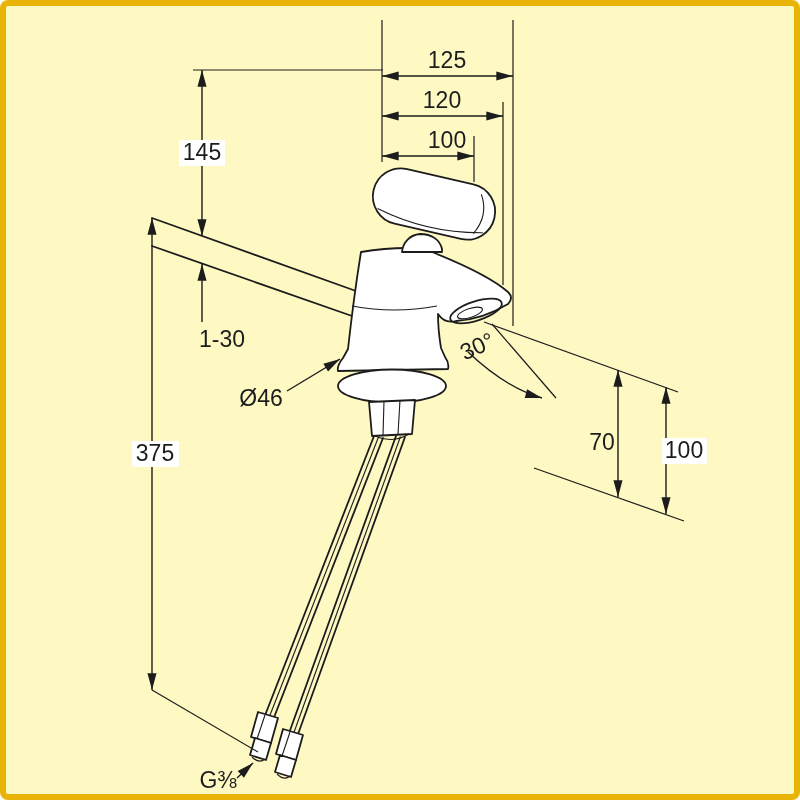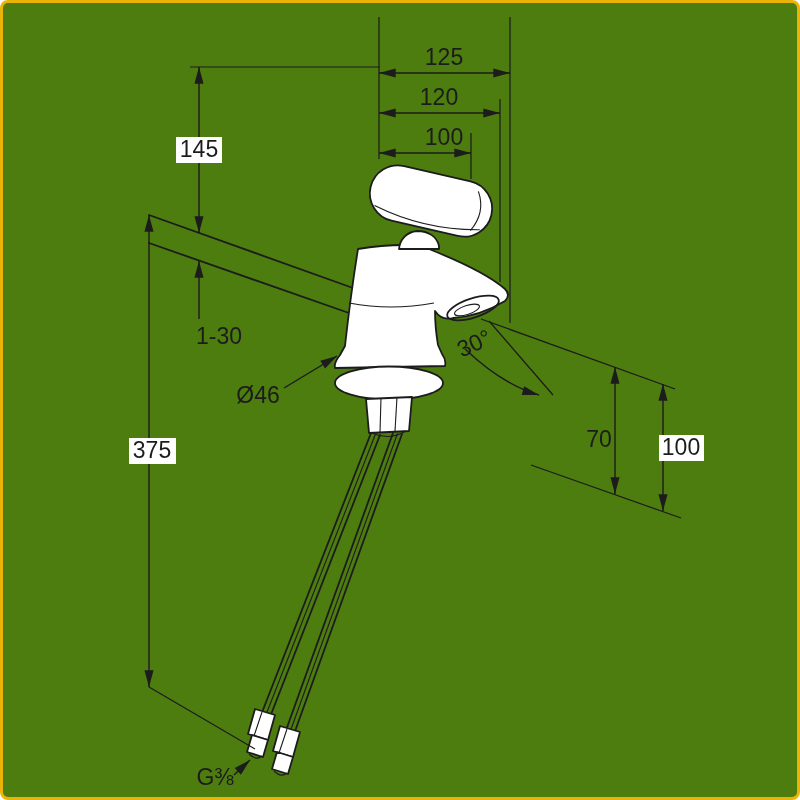--- a/index.html
+++ b/index.html
@@ -1,22 +1,22 @@
 <!DOCTYPE html>
 <html><head>
 <meta charset="utf-8">
 <style>
   html,body{margin:0;padding:0;background:#fff;}
   .frame{
     position:relative;
     width:800px;height:800px;
     box-sizing:border-box;
-    border:3px solid #eab308;
+    border:6px solid #eab308;
     border-radius:8px;
-    background:#4d7c0f;
+    background:#fef9c3;
     overflow:hidden;
   }
   svg{display:block;}
   .obj{stroke:#1c1c1c;stroke-width:1.8;fill:none;stroke-linecap:round;stroke-linejoin:round;}
   .objf{stroke:#1c1c1c;stroke-width:1.8;fill:#ffffff;stroke-linejoin:round;}
   .thin{stroke:#1c1c1c;stroke-width:1.1;fill:none;}
   .dim{stroke:#1c1c1c;stroke-width:1.4;fill:none;}
   .ext{stroke:#1c1c1c;stroke-width:1.2;fill:none;}
   .lbl{
     font-family:"Liberation Sans","DejaVu Sans",sans-serif;

